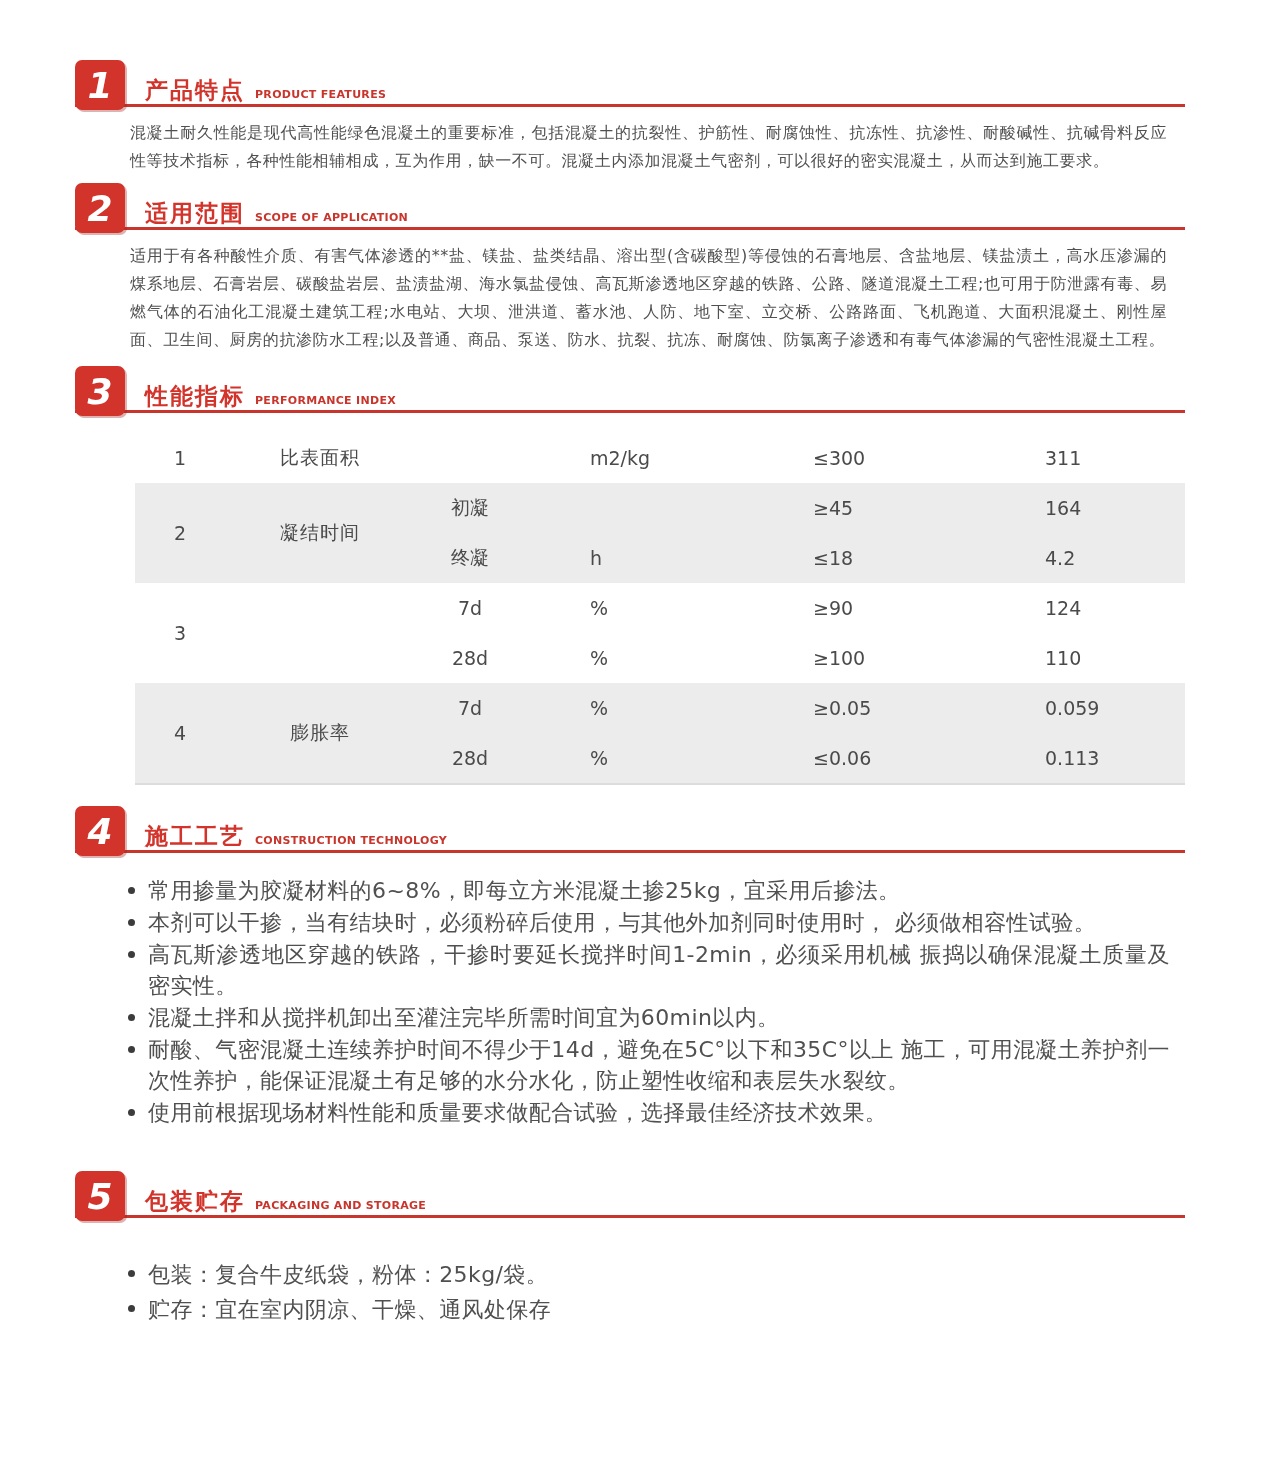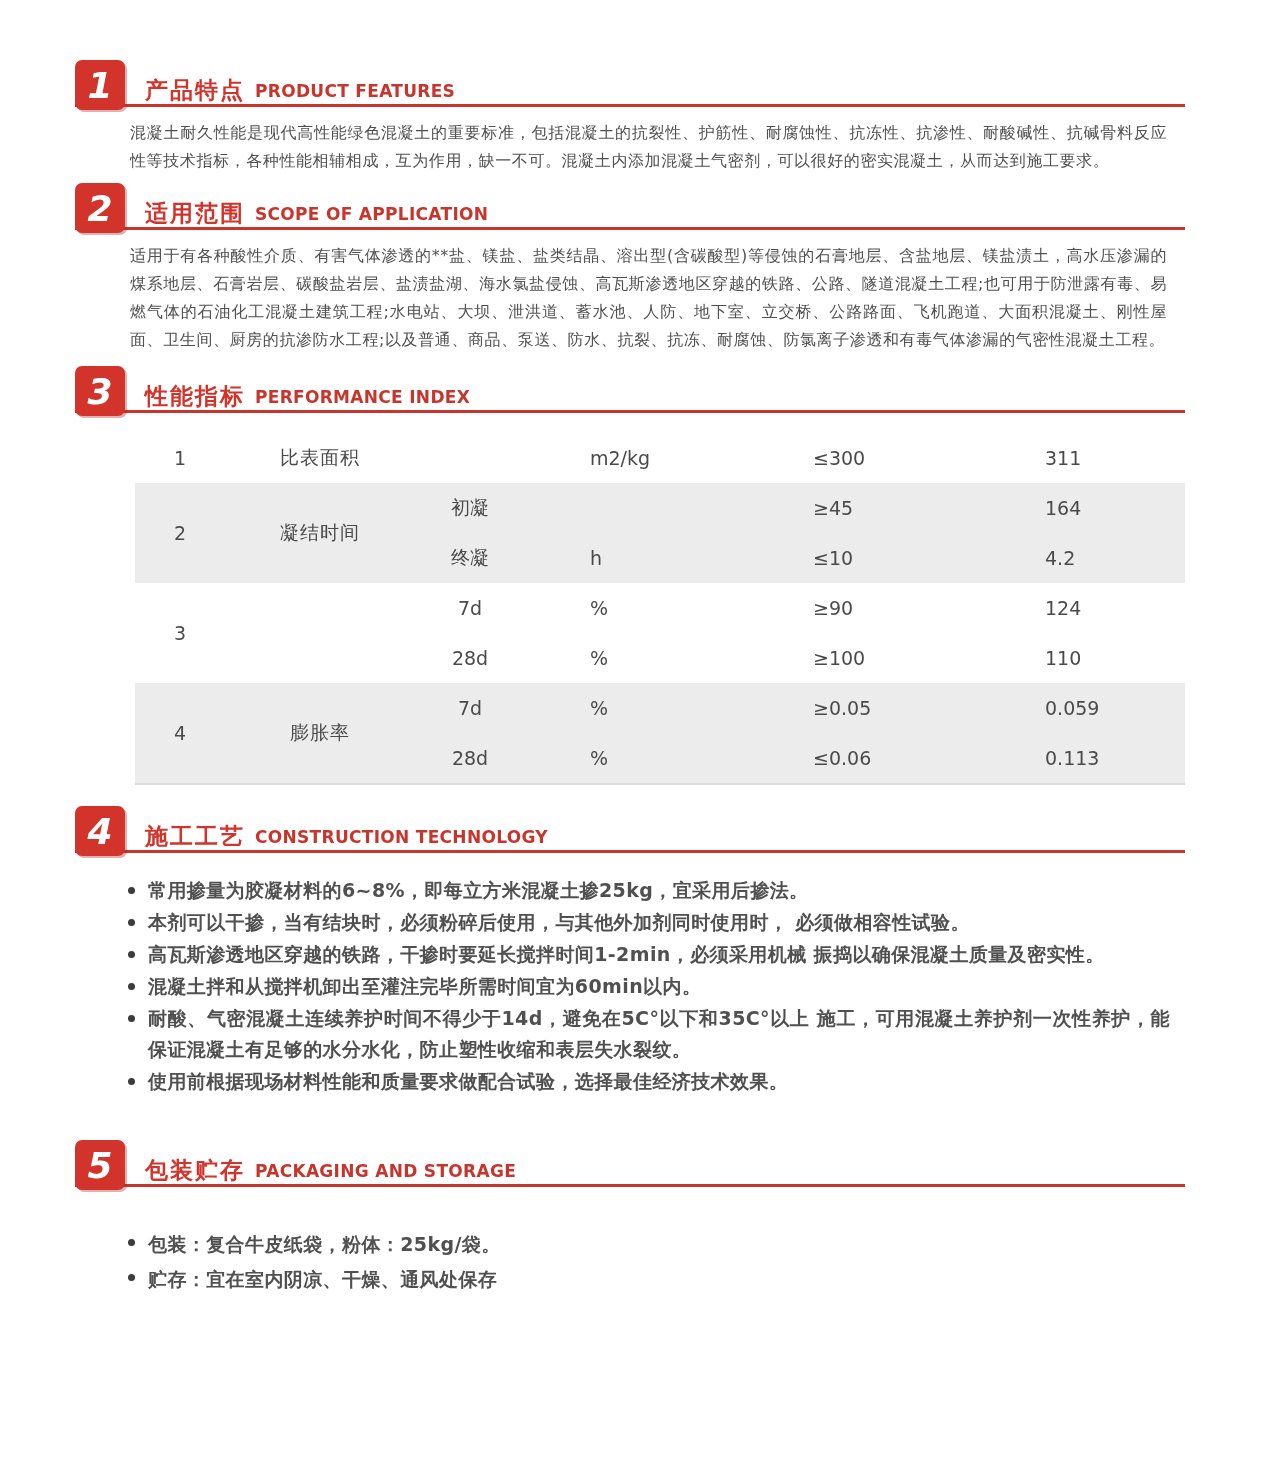--- a/index.html
+++ b/index.html
@@ -11,30 +11,30 @@
   .section{margin:0;}
   .sec-header{position:relative;display:flex;align-items:flex-end;
               border-bottom:3px solid #c8352c;height:52px;}
   .badge{width:50px;height:50px;background:#d2342b;border-radius:7px;
          color:#ffffff;font-size:36px;font-weight:bold;font-style:italic;
          display:flex;align-items:center;justify-content:center;
          position:relative;top:6px;flex:0 0 50px;
          box-shadow:2px 2px 0 rgba(160,35,28,0.35);}
   .title-zh{color:#d2342b;font-size:23px;font-weight:bold;line-height:1;
             margin-left:20px;letter-spacing:2px;padding-bottom:2px;}
-  .title-en{color:#c8352c;font-size:17px;font-weight:bold;line-height:1;
+  .title-en{color:#c8352c;font-size:11px;font-weight:bold;line-height:1;
             margin-left:10px;padding-bottom:4px;letter-spacing:0.3px;}
   
   .para{margin:12px 18px 0 55px;font-size:16px;line-height:28px;
         text-align:justify;color:#505050;letter-spacing:0.6px;}
   
   .bullets{list-style:none;margin:22px 15px 0 50px;padding:0;}
-  .bullets li{position:relative;padding-left:23px;font-size:19px;
+  .bullets li{position:relative;padding-left:23px;font-size:22px;
               line-height:31px;margin:0 0 1px 0;color:#505050;
-              letter-spacing:0.4px;text-align:justify;font-weight:bold;}
+              letter-spacing:0.4px;text-align:justify;}
   .bullets li::before{content:"";position:absolute;left:3px;top:12px;
               width:7px;height:7px;border-radius:50%;background:#3c3c3c;}
   .bullets.loose{margin-top:40px;}
   .bullets.loose li{line-height:34px;}
   
   .ptable{margin:20px 0 0 60px;width:1050px;font-size:19px;}
   .t-header{display:grid;grid-template-columns:90px 190px 110px 210px 215px 1fr;
             height:38px;border-top:3px solid #ececec;border-bottom:2px solid #4c4c4c;
             color:#3f3f3f;}
   .t-row{display:grid;grid-template-columns:90px 190px 110px 210px 215px 1fr;
@@ -99,21 +99,21 @@
             <div class="c-res" style="grid-row: 1;">311</div>
           </div>
           <div class="t-row shaded">
             <div class="c-no" style="grid-row: 1 / span 2;">2</div>
             <div class="c-item" style="grid-row: 1 / span 2;">凝结时间</div>
             <div class="c-sub" style="grid-row: 1;">初凝</div>
             <div class="c-req" style="grid-row: 1;">≥45</div>
             <div class="c-res" style="grid-row: 1;">164</div>
             <div class="c-sub" style="grid-row: 2;">终凝</div>
             <div class="c-unit" style="grid-row: 2;">h</div>
-            <div class="c-req" style="grid-row: 2;">≤10</div>
+            <div class="c-req" style="grid-row: 2;">≤18</div>
             <div class="c-res" style="grid-row: 2;">4.2</div>
           </div>
           <div class="t-row">
             <div class="c-no" style="grid-row: 1 / span 2;">3</div>
             <div class="c-sub" style="grid-row: 1;">7d</div>
             <div class="c-unit" style="grid-row: 1;">%</div>
             <div class="c-req" style="grid-row: 1;">≥90</div>
             <div class="c-res" style="grid-row: 1;">124</div>
             <div class="c-sub" style="grid-row: 2;">28d</div>
             <div class="c-unit" style="grid-row: 2;">%</div>

